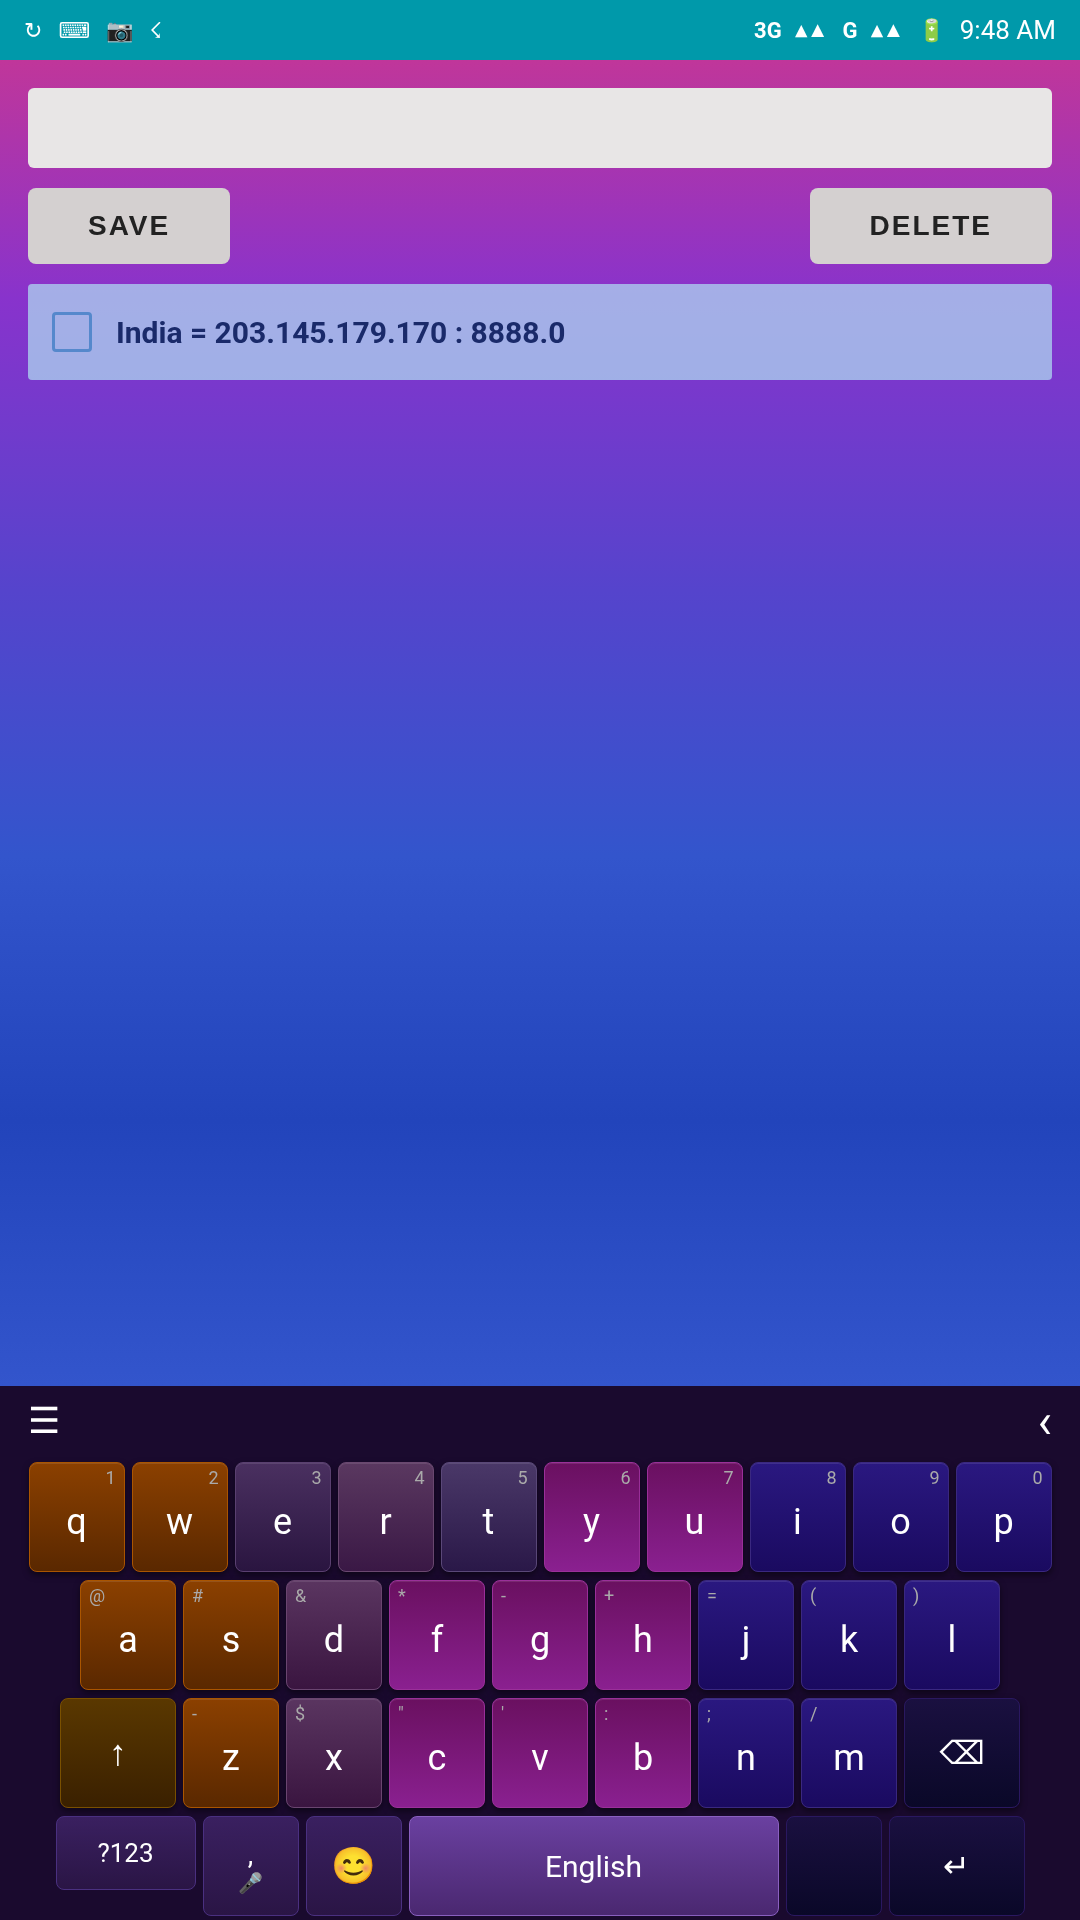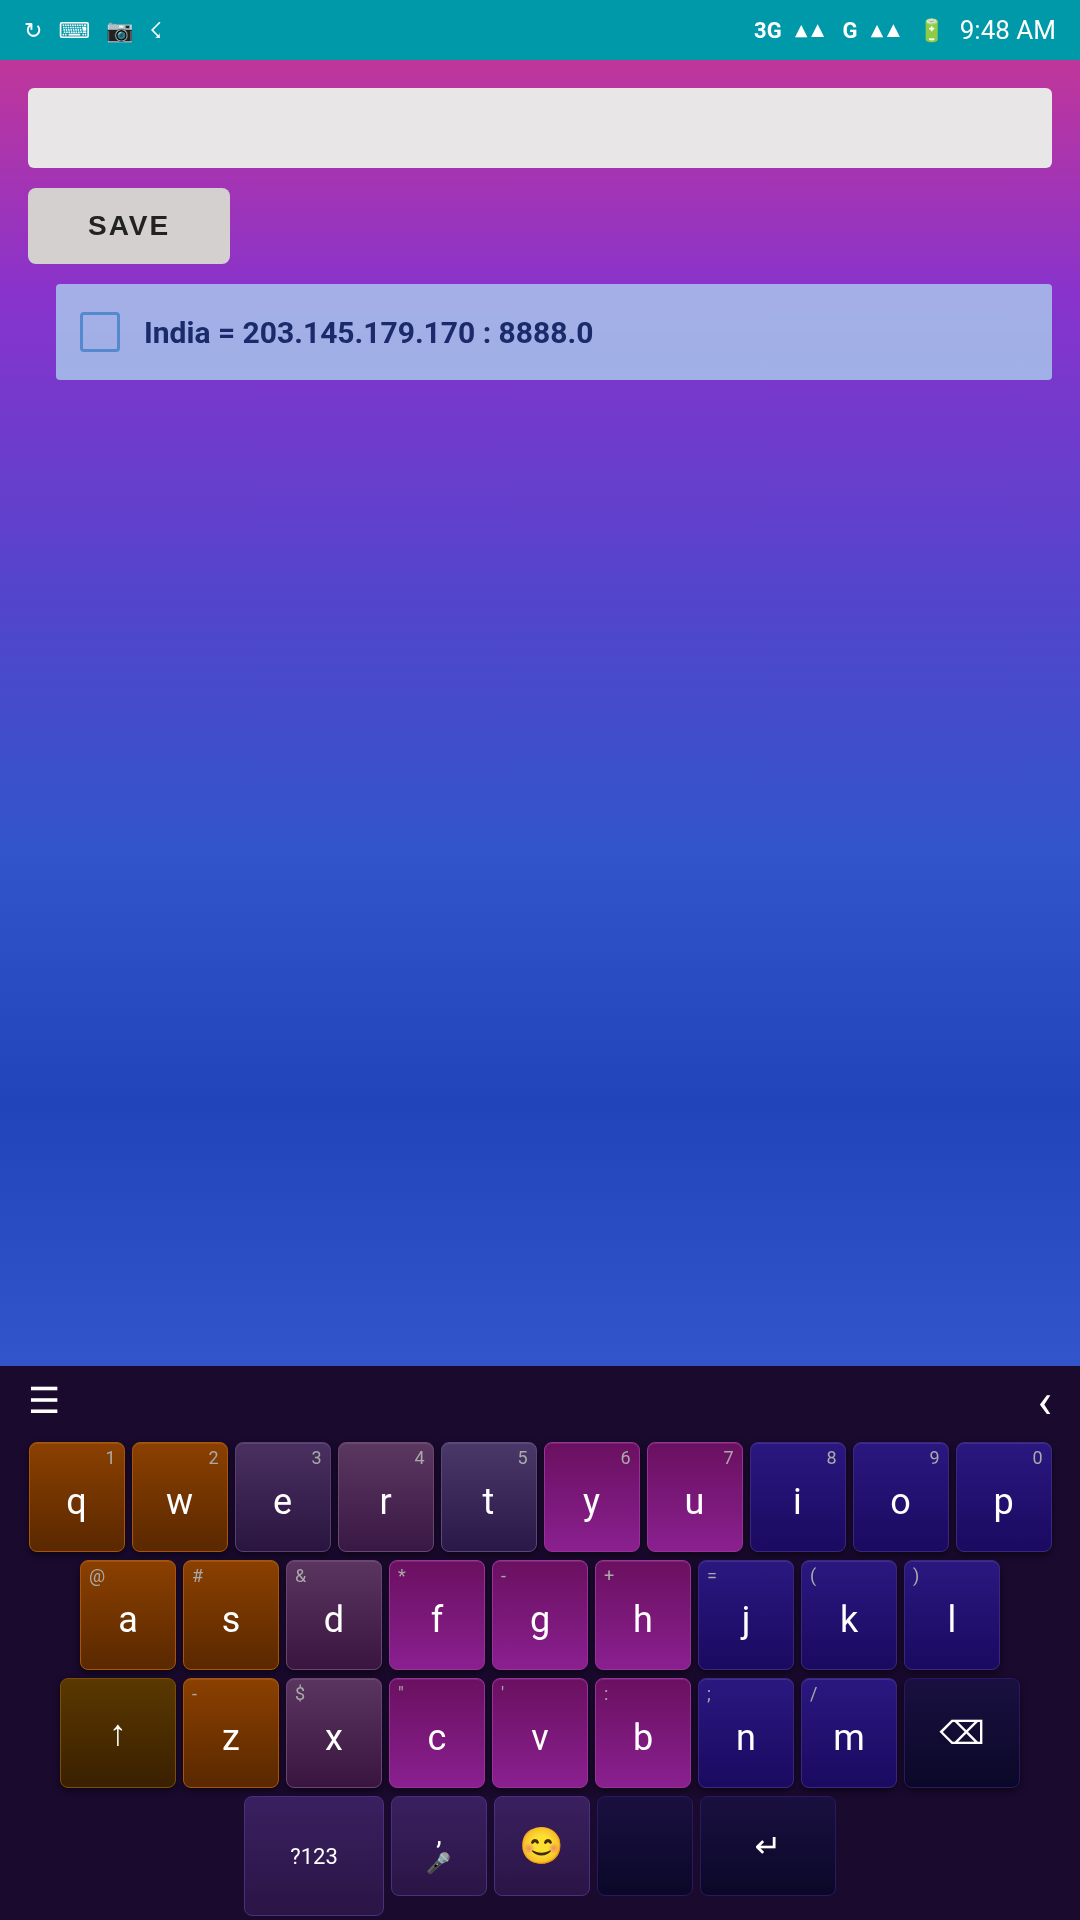--- a/index.html
+++ b/index.html
@@ -90,21 +90,20 @@
       gap: 0;
     }
 
     .proxy-item {
       background: rgba(173, 216, 240, 0.75);
       border-radius: 4px;
       padding: 28px 24px;
       display: flex;
       align-items: center;
       gap: 24px;
-      margin-left: 28px;
     }
 
     .proxy-checkbox {
       width: 40px;
       height: 40px;
       border: 3px solid #5588cc;
       border-radius: 4px;
       background: transparent;
       flex-shrink: 0;
     }
@@ -220,24 +219,24 @@
     }
     .key-backspace {
       width: 116px;
       height: 110px;
       background: linear-gradient(180deg, #1a1040 0%, #0a0828 100%);
       border: 1px solid #2a1860;
       box-shadow: 0 3px 6px rgba(0,0,0,0.5);
     }
     .key-123 {
       width: 140px;
-      height: 120px;
+      height: 74px;
       background: linear-gradient(180deg, #3a2060 0%, #2a1545 100%);
       border: 1px solid #4a3080;
-      font-size: 22px;
+      font-size: 26px;
       color: white;
     }
     .key-mic {
       width: 96px;
       height: 100px;
       background: linear-gradient(180deg, #3a2060 0%, #2a1545 100%);
       border: 1px solid #4a3080;
     }
     .key-emoji {
       width: 96px;
@@ -289,20 +288,21 @@
     <span>🔋</span>
     <span class="time">9:48 AM</span>
   </div>
 </div>
 
 <div id="app-area">
   <input id="text-input" type="text" placeholder="" style="">
 
   <div id="button-row">
     <button class="action-btn">SAVE</button>
+    <button class="action-btn">DELETE</button>
   </div>
 
   <div id="proxy-list">
     <div class="proxy-item">
       <div class="proxy-checkbox"></div>
       <span class="proxy-label">India = 203.145.179.170 : 8888.0</span>
     </div>
   </div>
 </div>
 
@@ -436,20 +436,21 @@
 
     <div class="kb-row">
       <div class="kb-key key-123">?123</div>
       <div class="kb-key key-mic">
         <span style="font-size:28px;">,</span>
         <span style="font-size:20px;color:#aaa;">🎤</span>
       </div>
       <div class="kb-key key-emoji">
         <span>😊</span>
       </div>
+      <div class="kb-key key-space">English</div>
       <div class="kb-key key-blank"></div>
       <div class="kb-key key-enter">
         <span style="font-size:32px;">↵</span>
       </div>
     </div>
 
   </div>
 </div>
 
 </body></html>

